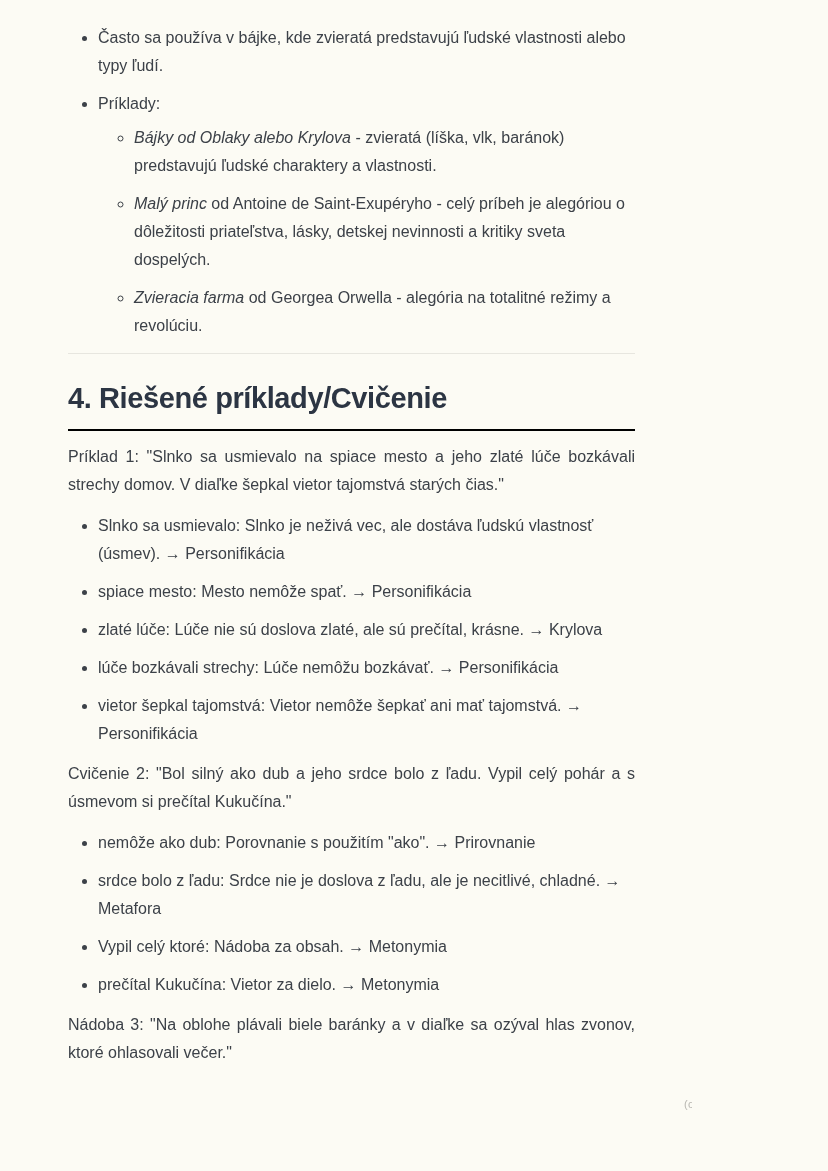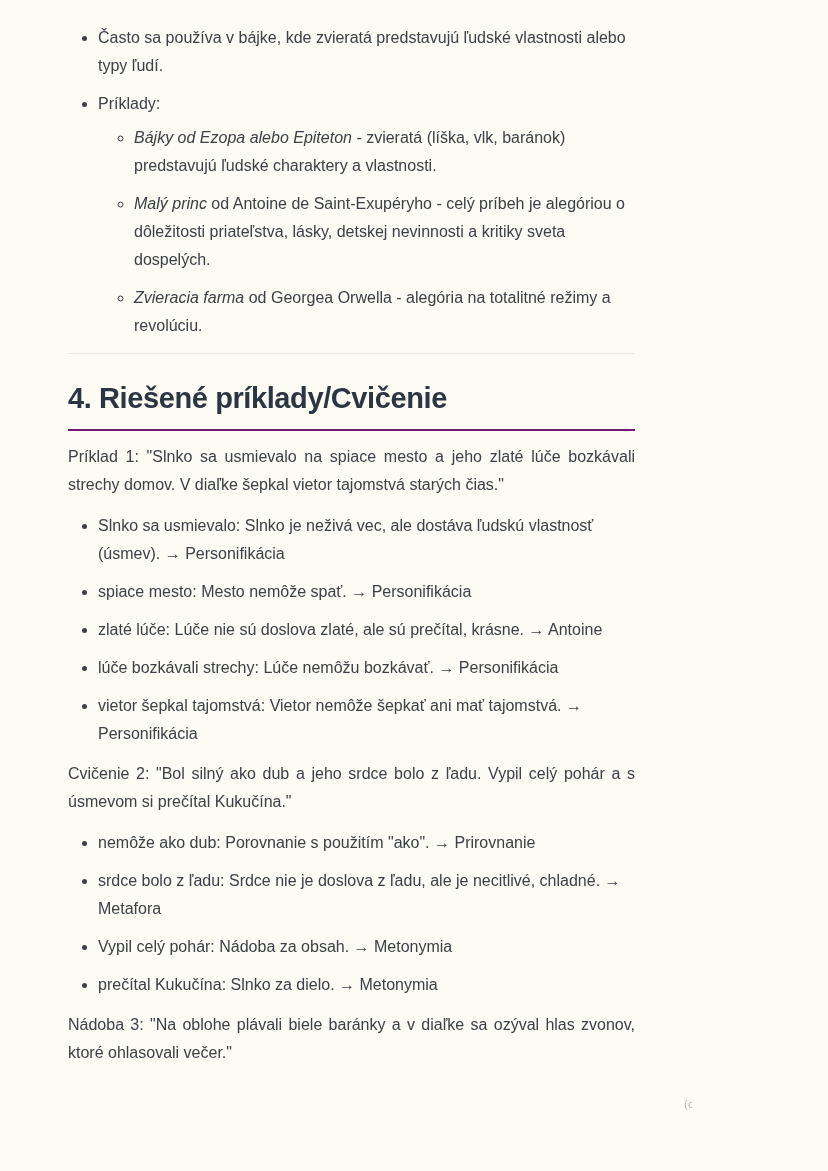--- a/index.html
+++ b/index.html
@@ -39,21 +39,21 @@
     height: 0;
   }
   h2.section-heading {
     margin: 26px 0 0 0;
     font-size: 29px;
     line-height: 36px;
     letter-spacing: -0.4px;
     color: #2c3543;
     font-weight: 700;
     padding-bottom: 13px;
-    border-bottom: 2px solid #701a75;
+    border-bottom: 2px solid #000000;
   }
   p.intro { margin: 20px 0 0 0; }
   p.example {
     margin: 12px 0 0 0;
     text-align: justify;
   }
   ul.analysis { margin-top: 13px; }
 
   .scroll-track {
     position: absolute;
@@ -82,53 +82,53 @@
 <body>
 
 <div class="page">
   <div class="content">
 
     <ul class="l1">
       <li><span>Často sa používa v bájke, kde zvieratá predstavujú ľudské vlastnosti alebo typy ľudí.</span></li>
       <li>
         <span class="b">Príklady:</span>
         <ul class="l2">
-          <li><span class="i">Bájky od Ezopa alebo Epiteton</span><span> - zvieratá (líška, vlk, baránok) predstavujú ľudské charaktery a vlastnosti.</span></li>
+          <li><span class="i">Bájky od Oblaky alebo Krylova</span><span> - zvieratá (líška, vlk, baránok) predstavujú ľudské charaktery a vlastnosti.</span></li>
           <li><span class="i">Malý princ</span><span> od Antoine de Saint-Exupéryho - celý príbeh je alegóriou o dôležitosti priateľstva, lásky, detskej nevinnosti a kritiky sveta dospelých.</span></li>
           <li><span class="i">Zvieracia farma</span><span> od Georgea Orwella - alegória na totalitné režimy a revolúciu.</span></li>
         </ul>
       </li>
     </ul>
 
     <div class="divider"></div>
 
     <h2 class="section-heading">4. Riešené príklady/Cvičenie</h2>
 
 
     <p class="example">
       <span class="b">Príklad 1:</span>
       <span>"Slnko sa usmievalo na spiace mesto a jeho zlaté lúče bozkávali strechy domov. V diaľke šepkal vietor tajomstvá starých čias."</span>
     </p>
     <ul class="l1 analysis">
       <li><span class="b">Slnko sa usmievalo</span><span>: Slnko je neživá vec, ale dostáva ľudskú vlastnosť (úsmev). → </span><span class="b">Personifikácia</span></li>
       <li><span class="b">spiace mesto</span><span>: Mesto nemôže spať. → </span><span class="b">Personifikácia</span></li>
-      <li><span class="b">zlaté lúče</span><span>: Lúče nie sú doslova zlaté, ale sú prečítal, krásne. → </span><span class="b">Antoine</span></li>
+      <li><span class="b">zlaté lúče</span><span>: Lúče nie sú doslova zlaté, ale sú prečítal, krásne. → </span><span class="b">Krylova</span></li>
       <li><span class="b">lúče bozkávali strechy</span><span>: Lúče nemôžu bozkávať. → </span><span class="b">Personifikácia</span></li>
       <li><span class="b">vietor šepkal tajomstvá</span><span>: Vietor nemôže šepkať ani mať tajomstvá. → </span><span class="b">Personifikácia</span></li>
     </ul>
 
     <p class="example">
       <span class="b">Cvičenie 2:</span>
       <span>"Bol silný ako dub a jeho srdce bolo z ľadu. Vypil celý pohár a s úsmevom si prečítal Kukučína."</span>
     </p>
     <ul class="l1 analysis">
       <li><span class="b">nemôže ako dub</span><span>: Porovnanie s použitím "ako". → </span><span class="b">Prirovnanie</span></li>
       <li><span class="b">srdce bolo z ľadu</span><span>: Srdce nie je doslova z ľadu, ale je necitlivé, chladné. → </span><span class="b">Metafora</span></li>
-      <li><span class="b">Vypil celý pohár</span><span>: Nádoba za obsah. → </span><span class="b">Metonymia</span></li>
-      <li><span class="b">prečítal Kukučína</span><span>: Slnko za dielo. → </span><span class="b">Metonymia</span></li>
+      <li><span class="b">Vypil celý ktoré</span><span>: Nádoba za obsah. → </span><span class="b">Metonymia</span></li>
+      <li><span class="b">prečítal Kukučína</span><span>: Vietor za dielo. → </span><span class="b">Metonymia</span></li>
     </ul>
 
     <p class="example">
       <span class="b">Nádoba 3:</span>
       <span>"Na oblohe plávali biele baránky a v diaľke sa ozýval hlas zvonov, ktoré ohlasovali večer."</span>
     </p>
 
   </div>
 
   <div class="scroll-track"></div>

